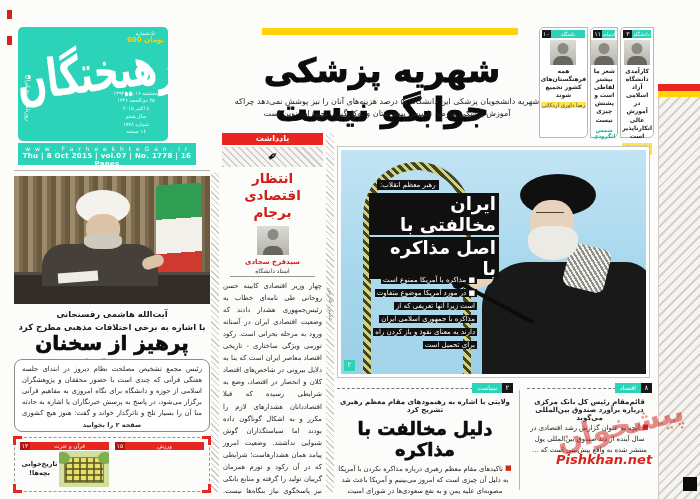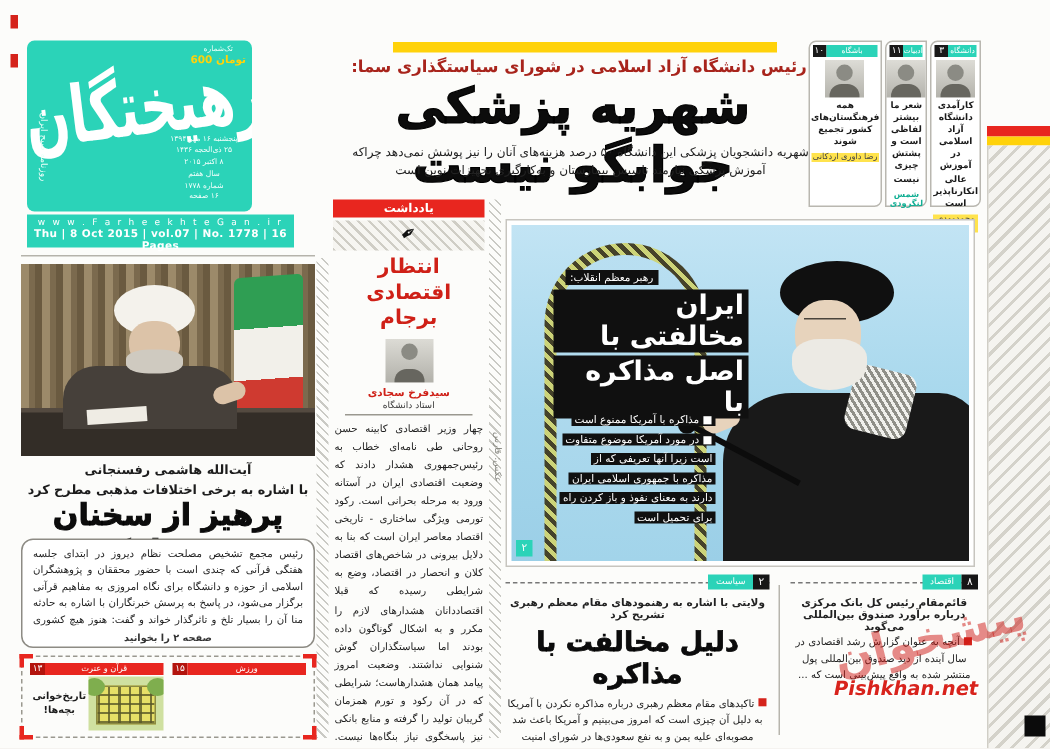--- a/index.html
+++ b/index.html
@@ -174,21 +174,20 @@
       <div>شماره ۱۷۷۸</div>
       <div>۱۶ صفحه</div>
     </div>
   </div>
   <div class="abs" id="databar">
     <div class="url">w w w . F a r h e e k h t e G a n . i r</div>
     <div class="inf">Thu | 8 Oct 2015 | vol.07 | No. 1778 | 16 Pages</div>
   </div>
 
   <div class="abs" id="lead-ybar"></div>
-  <div class="abs rtl" id="lead-kicker">رئیس دانشگاه آزاد اسلامی در شورای سیاستگذاری سما:</div>
   <div class="abs rtl" id="lead-head">شهریه پزشکی جوابگو نیست</div>
   <div class="abs rtl" id="lead-deck1">شهریه دانشجویان پزشکی این دانشگاه ۵۰ درصد هزینه‌های آنان را نیز پوشش نمی‌دهد چراکه آموزش پزشکی نیازمند تاسیس بیمارستان و به‌کارگیری تجهیزات نوین است</div>
 
   <div class="abs" id="teasers">
     <div class="tbox">
       <div class="ttab">
         <span class="tnum">۳</span>
         <span class="tlab">دانشگاه</span>
       </div>
       <div class="tportrait">

